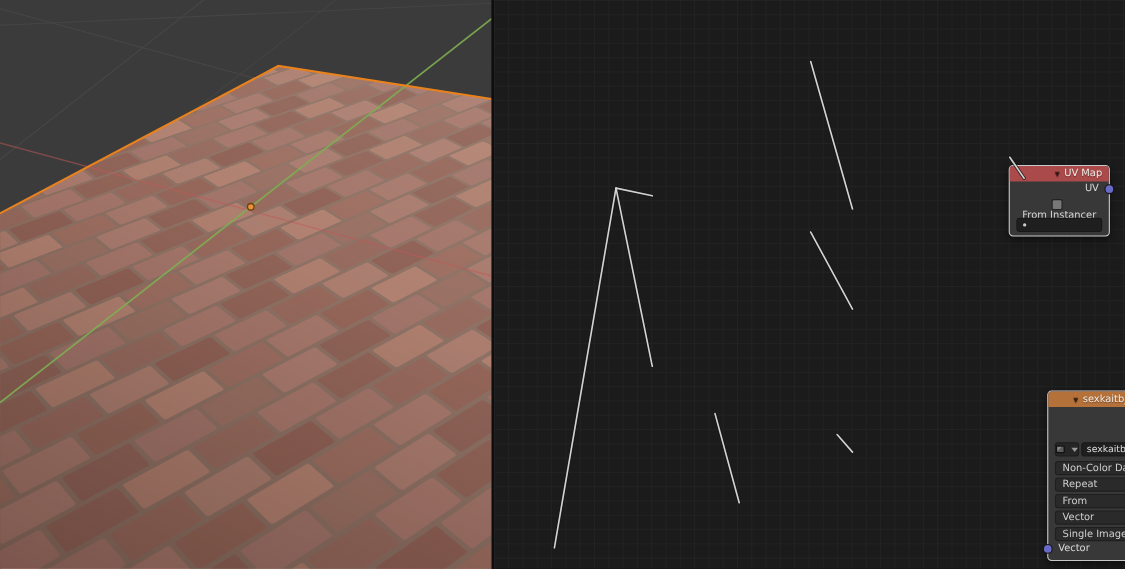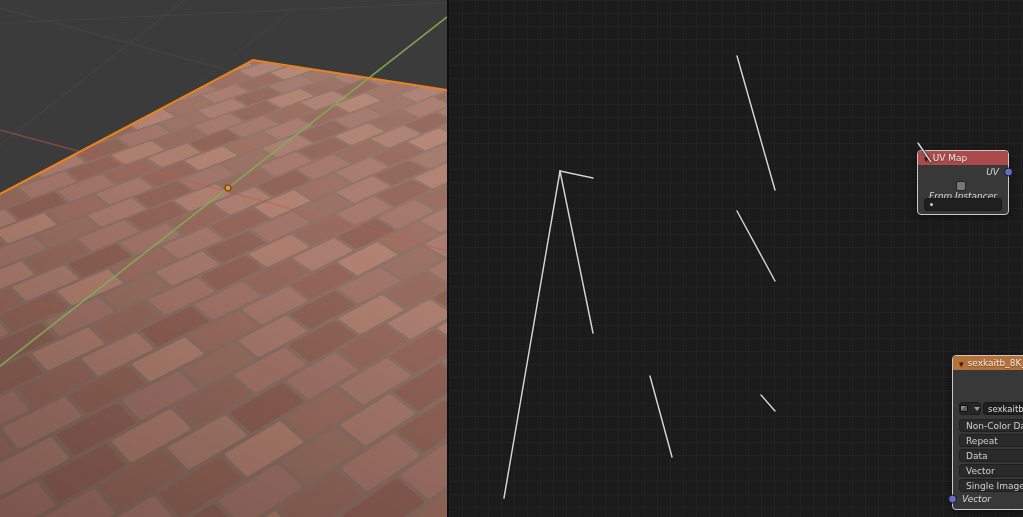--- a/index.html
+++ b/index.html
@@ -16,26 +16,26 @@
 
   
   .editor { position:absolute; left:447px; top:0; width:576px; height:517px; background:#1b1b1b; border-left:2px solid #0e0e0e;
     background-image:linear-gradient(#222222 1px, transparent 1px), linear-gradient(90deg, #222222 1px, transparent 1px);
     background-size:13px 13px; }
 
   .noodles { position:absolute; inset:0; z-index:50; pointer-events:none; }
 
   .node { position:absolute; background:#383838; border:1px solid #1a1a1a; border-radius:4px; box-shadow:0 3px 7px rgba(0,0,0,.45); z-index:10; }
   .node.sel { border-color:#c9c9c9; }
-  .nhead { height:14px; display:flex; align-items:center; gap:4px; padding:0 6px; border-radius:3px 3px 0 0; color:#f3ede7; font-size:9px; text-shadow:0 1px 1px rgba(0,0,0,.4); white-space:nowrap; overflow:hidden; }
+  .nhead { height:14px; display:flex; align-items:center; gap:4px; padding:0 6px; border-radius:3px 3px 0 0; color:#f3ede7; font-size:9px; text-shadow:0 1px 1px rgba(0,0,0,.4); white-space:nowrap; overflow:hidden;justify-content:flex-end; }
   .h-texb { background:#b5713a; }
   .h-inp  { background:#aa4a4a; }
   .tri { font-size:6px; color:rgba(20,10,5,.65); }
 
-  .row { position:relative; height:14px; display:flex; align-items:center; padding:0 9px; white-space:nowrap;font-style:italic; }
+  .row { position:relative; height:14px; display:flex; align-items:center; padding:0 9px; white-space:nowrap; }
   .row.out { justify-content:flex-end; }
   .nbody { padding-bottom:3px; }
 
   .sock { position:absolute; width:9px; height:9px; border-radius:50%; border:1px solid #141414; top:50%; transform:translateY(-50%); z-index:60; }
   .sock.in  { left:-5px; }
   .sock.out { right:-5px; }
   .s-vec { background:#6969c8; }
 
   .dd { position:relative; height:13px; margin:2px 6px 0; background:#2a2a2a; border:1px solid #1f1f1f; border-radius:3px;
         display:flex; align-items:center; justify-content:space-between; padding:0 6px; color:#cfcfcf; white-space:nowrap; overflow:hidden; }
@@ -143,21 +143,21 @@
           <span class="iname">sexkaitb_8K_Nor..</span>
 
         </div>
         <div class="dd first">
             <span>Non-Color Data</span>
           </div>
         <div class="dd">
             <span>Repeat</span>
           </div>
         <div class="dd">
-            <span>Data</span>
+            <span>From</span>
           </div>
         <div class="dd">
             <span>Vector</span>
           </div>
         <div class="dd">
             <span>Single Image</span>
           </div>
         <div class="row">
             <i class="sock in s-vec"></i>
             <span>Vector</span>

